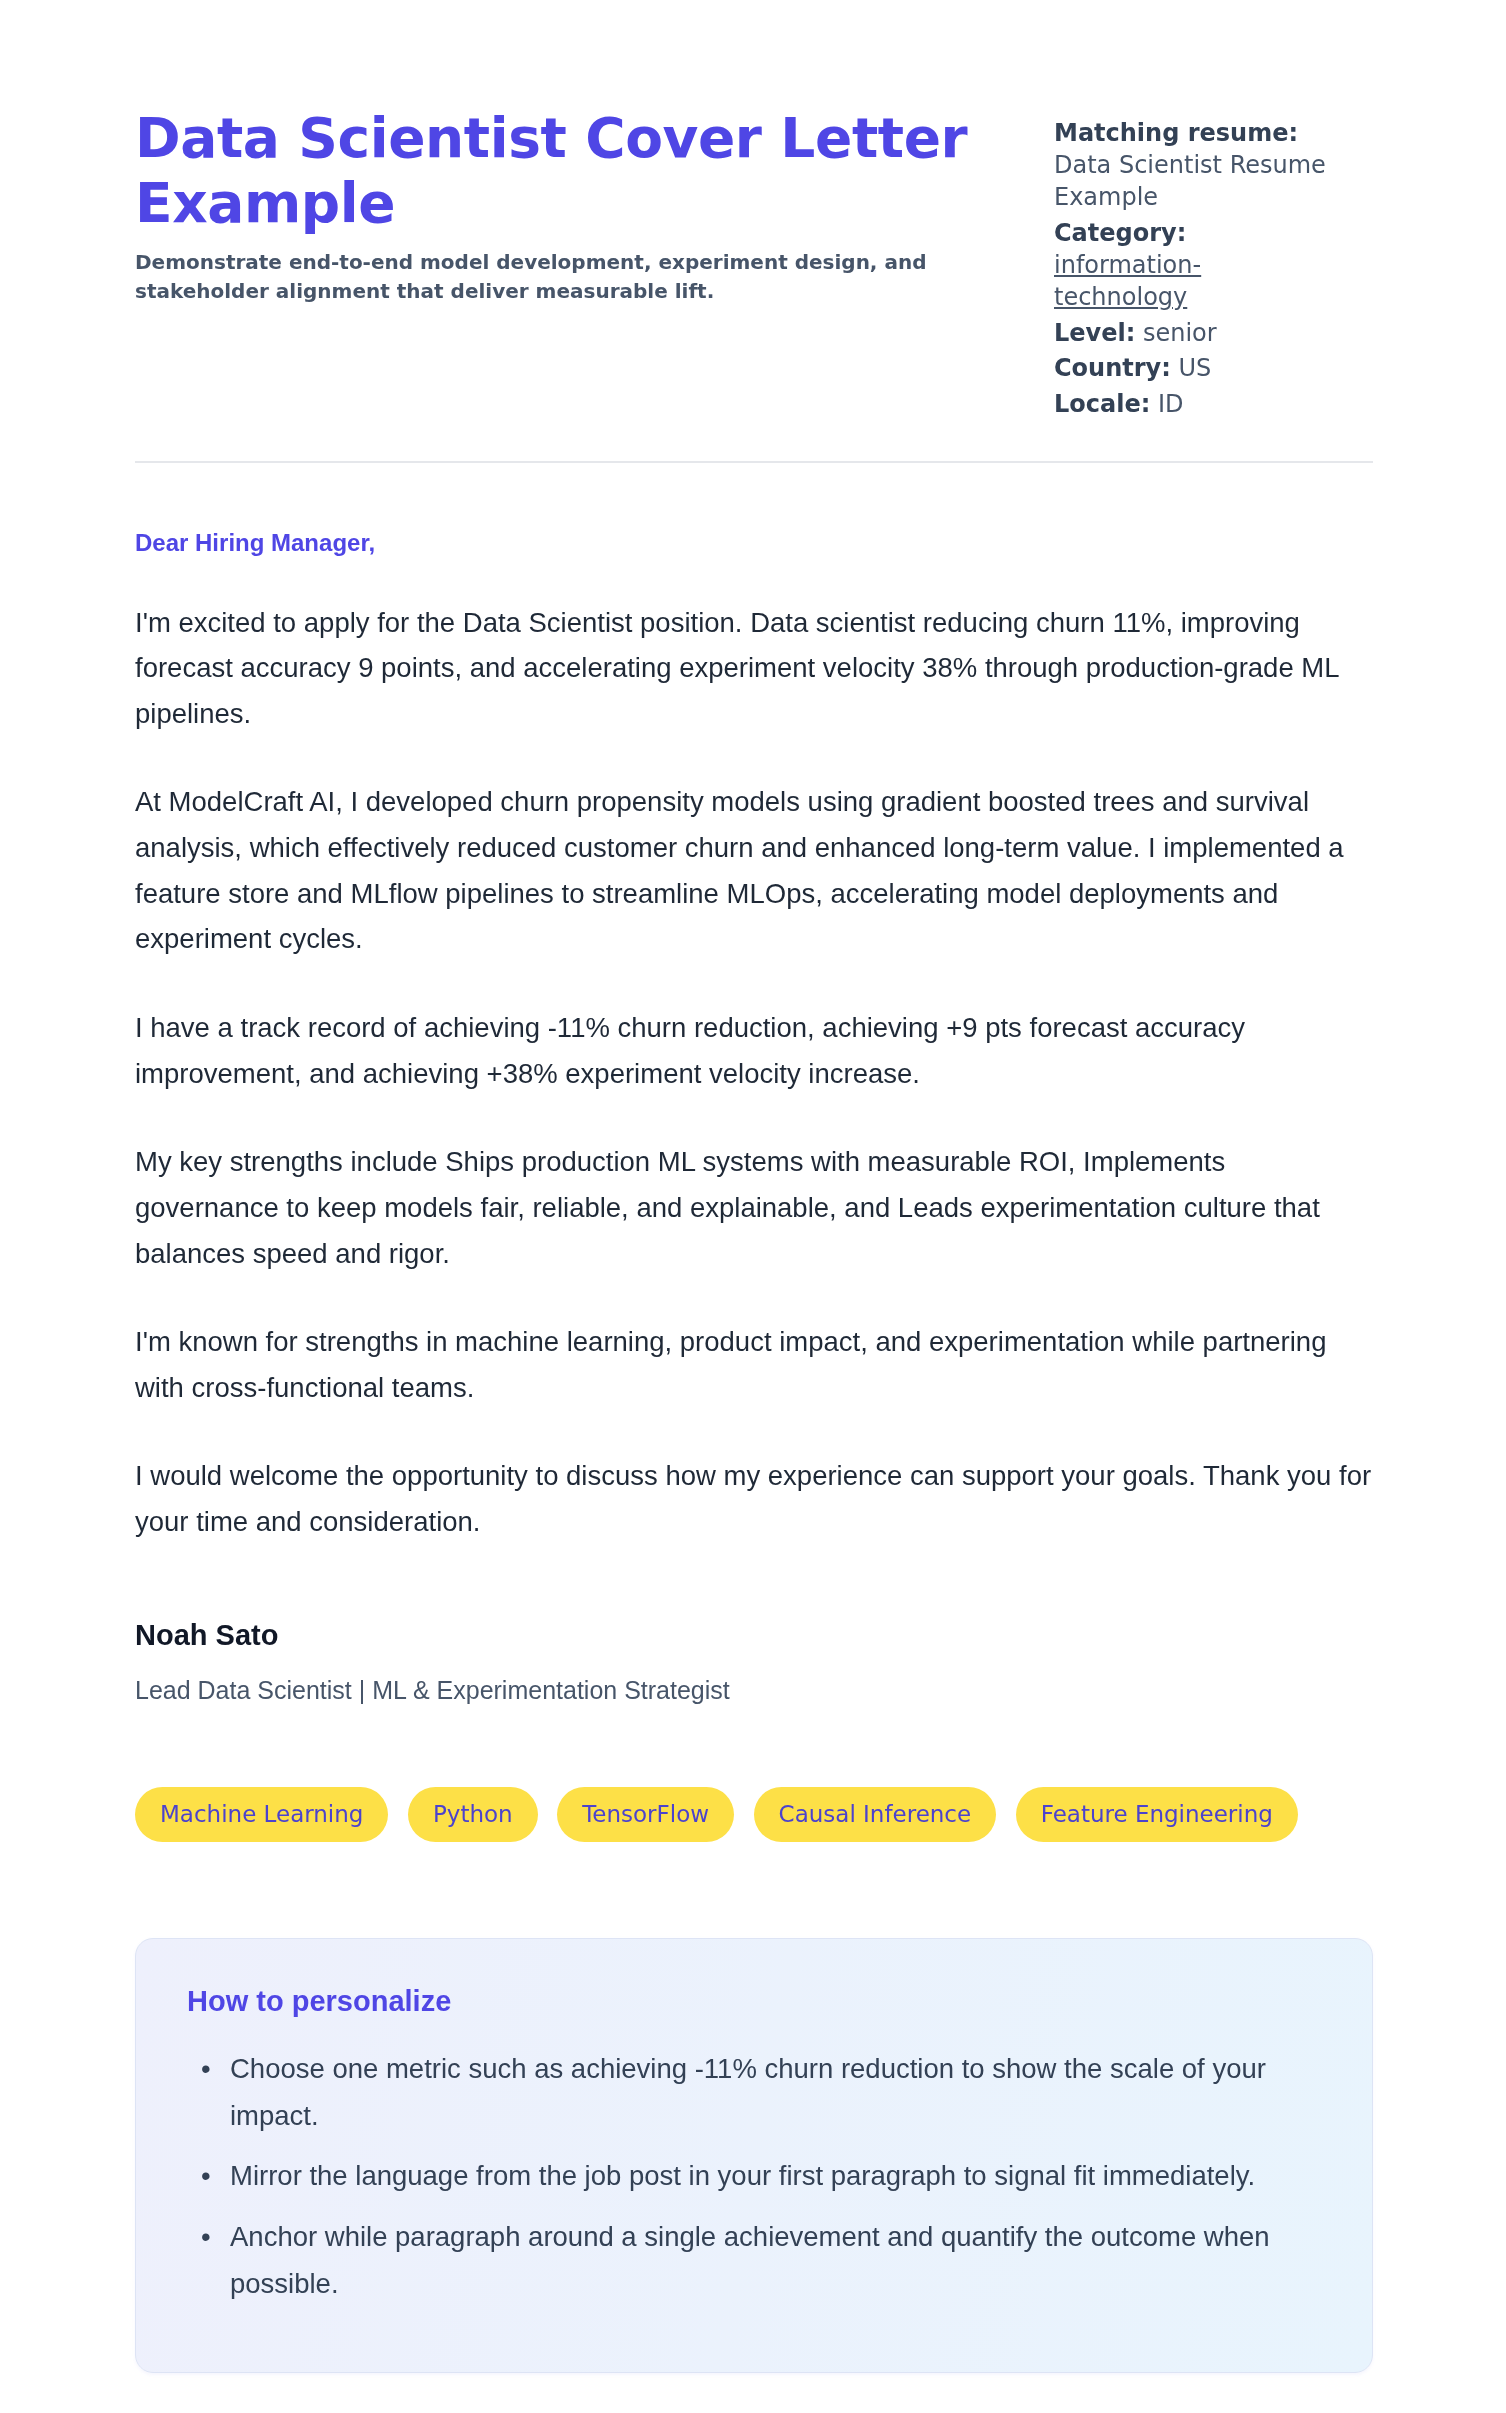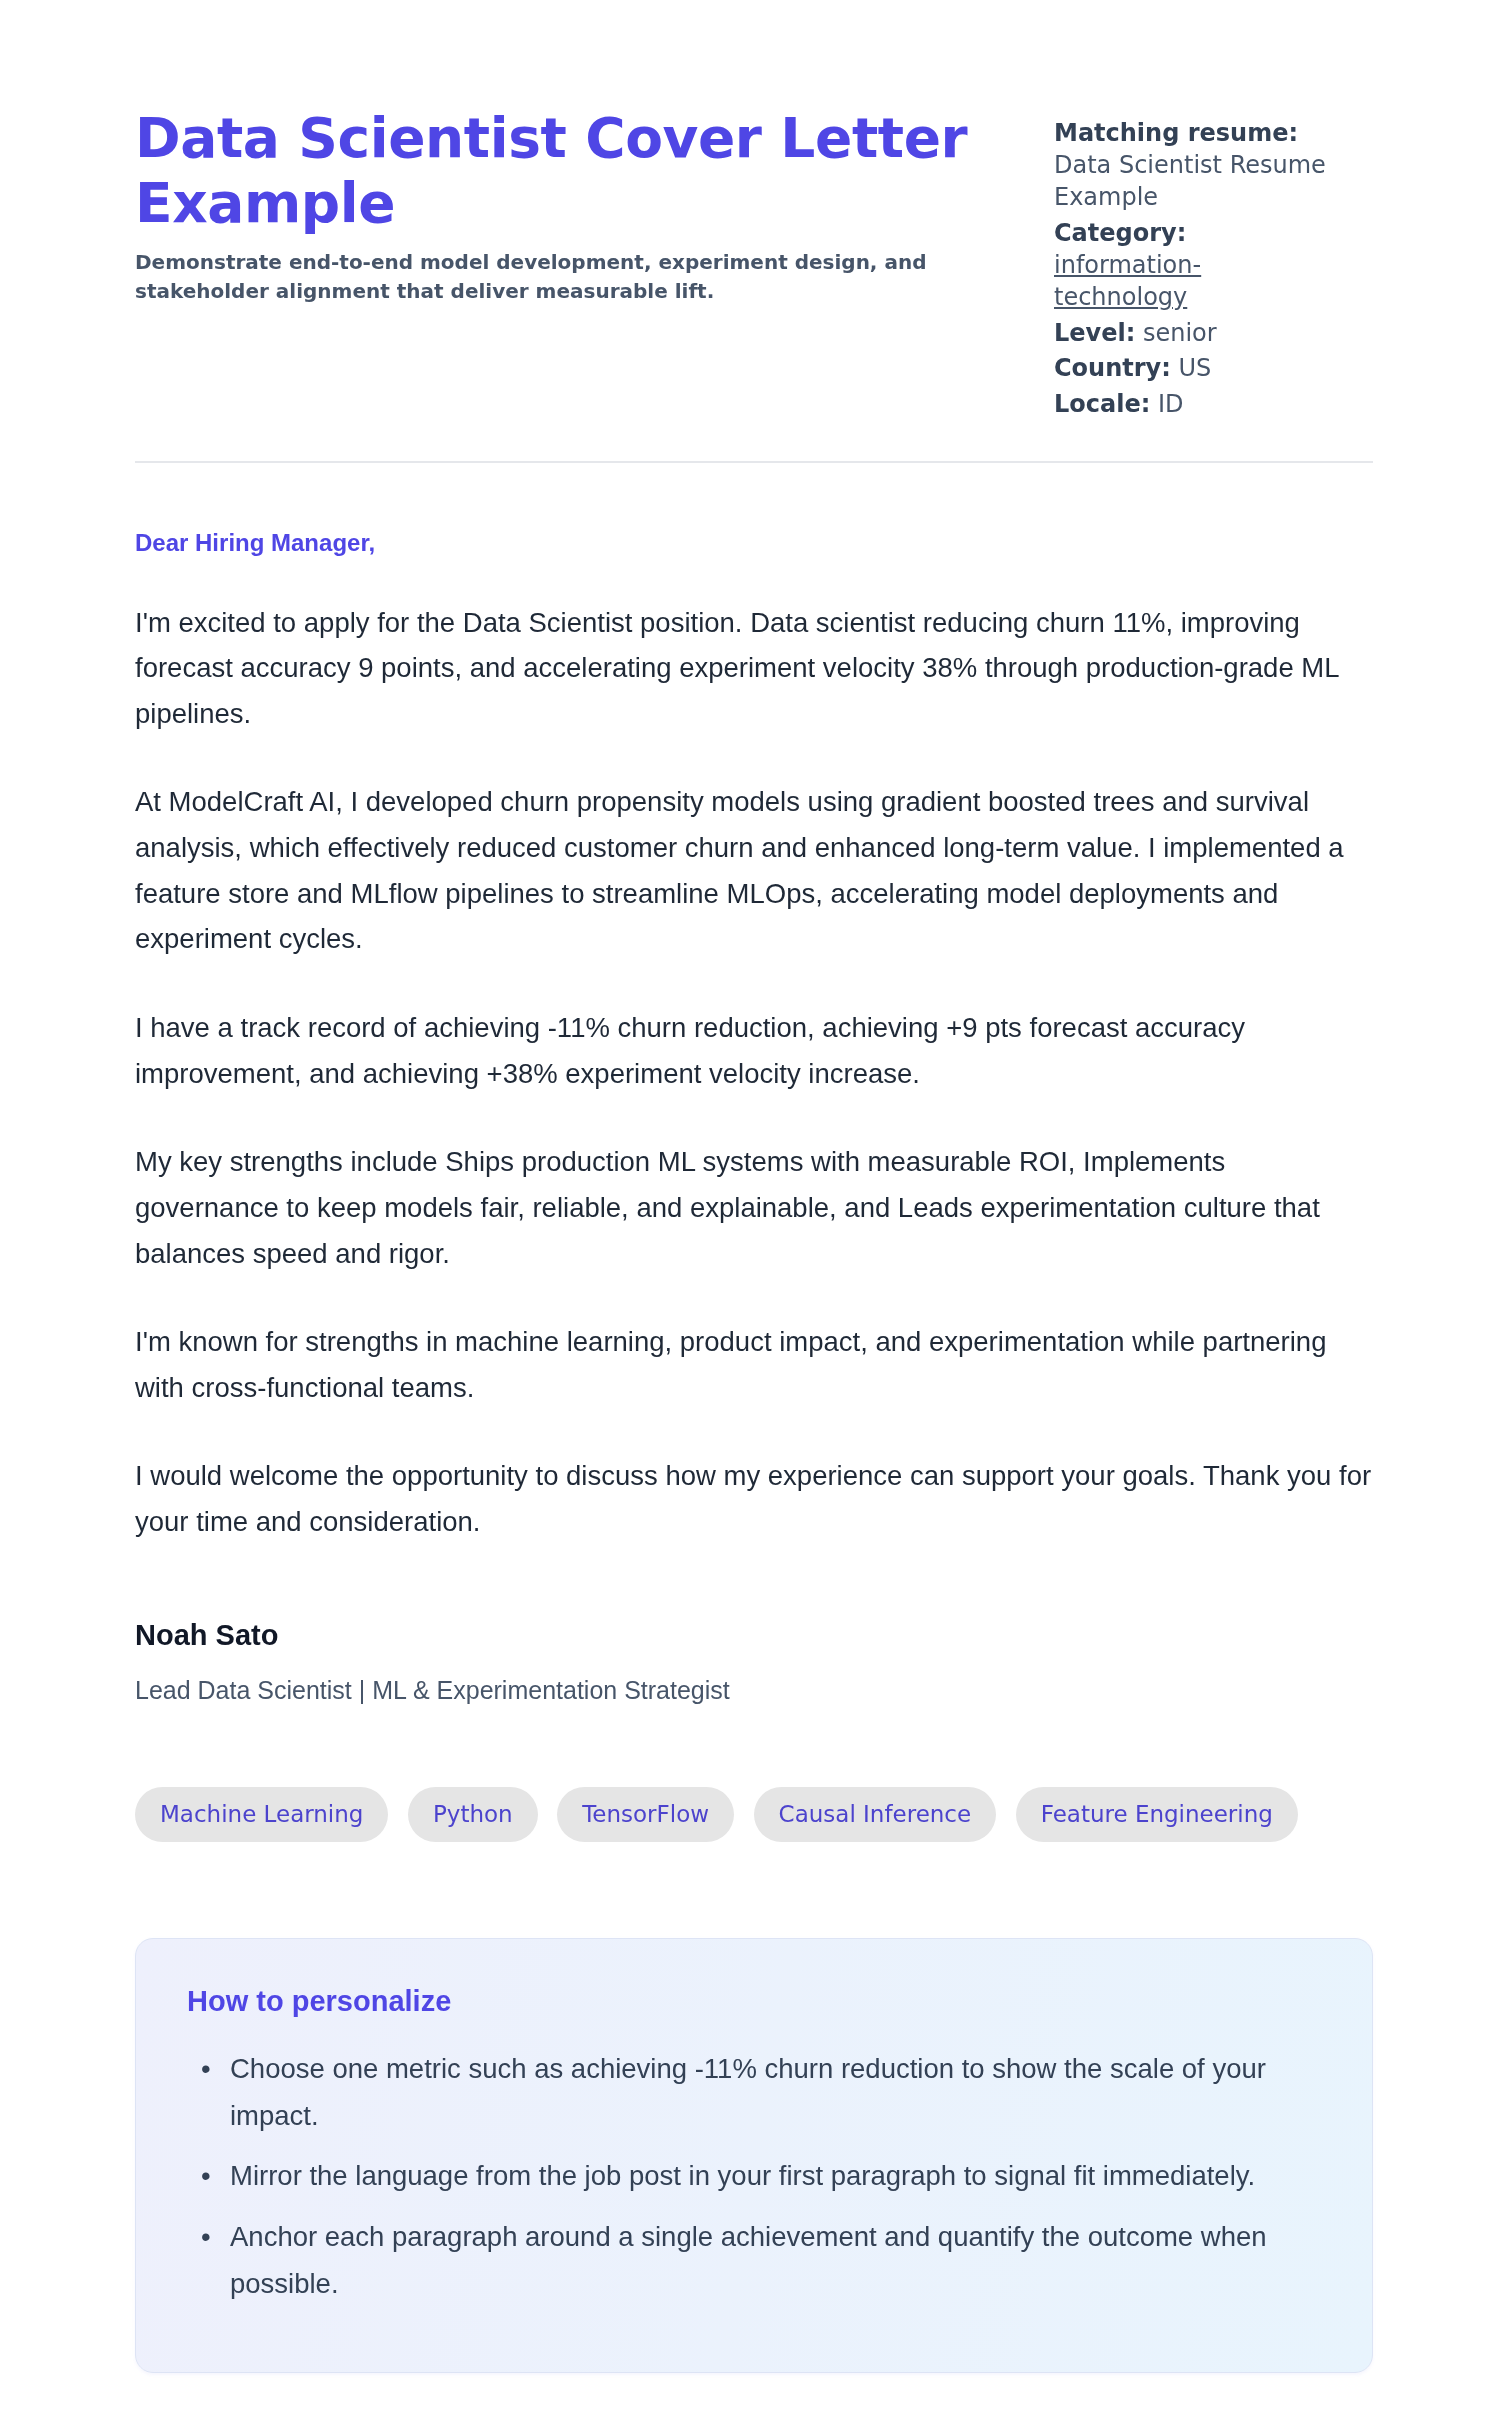--- a/index.html
+++ b/index.html
@@ -81,21 +81,21 @@
 
   
   .tags {
     margin-top: 82px;
     display: flex;
     flex-wrap: wrap;
     gap: 19.5px;
   }
   .tag {
     display: inline-block;
-    background: #e5e5e5;
+    background: #fde047;
     color: #4c43cd;
     font-size: 23px;
     line-height: 1;
     padding: 16px 25px;
     border-radius: 885px;
     font-family: "DejaVu Sans", "Liberation Sans", sans-serif;
     cursor: pointer;
   }
 
   
@@ -189,18 +189,18 @@
     <span class="tag">TensorFlow</span>
     <span class="tag">Causal Inference</span>
     <span class="tag">Feature Engineering</span>
   </div>
 
   <div class="personalize">
     <h2 class="personalize-title">How to personalize</h2>
     <ul class="personalize-list">
       <li>Choose one metric such as achieving -11% churn reduction to show the scale of your impact.</li>
       <li>Mirror the language from the job post in your first paragraph to signal fit immediately.</li>
-      <li>Anchor each paragraph around a single achievement and quantify the outcome when possible.</li>
+      <li>Anchor while paragraph around a single achievement and quantify the outcome when possible.</li>
     </ul>
   </div>
 
 </div>
 
 
 </body></html>

